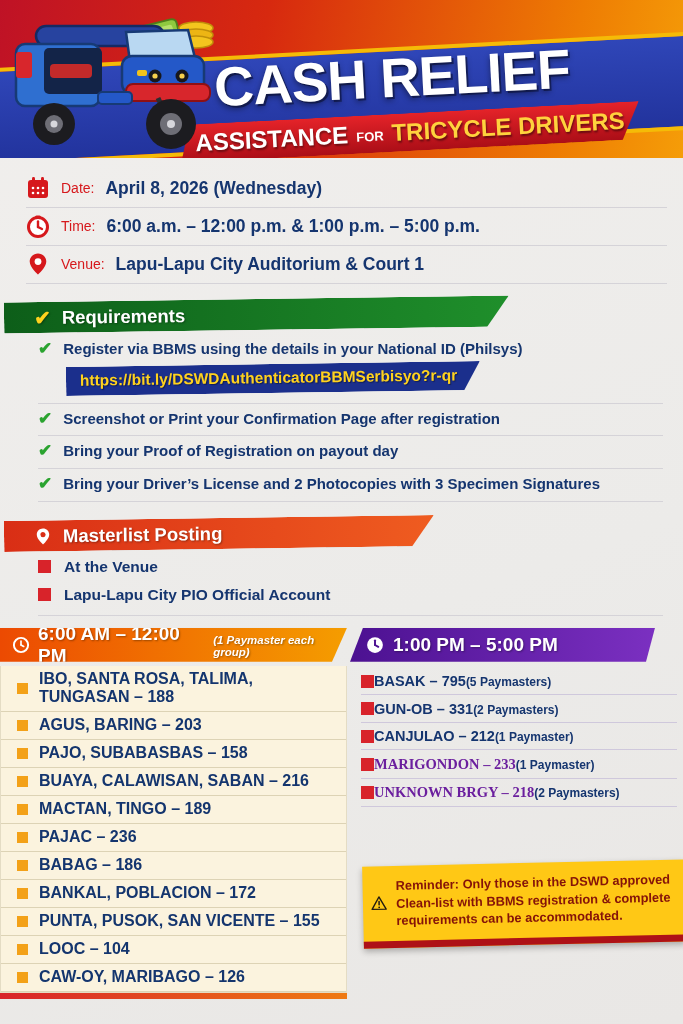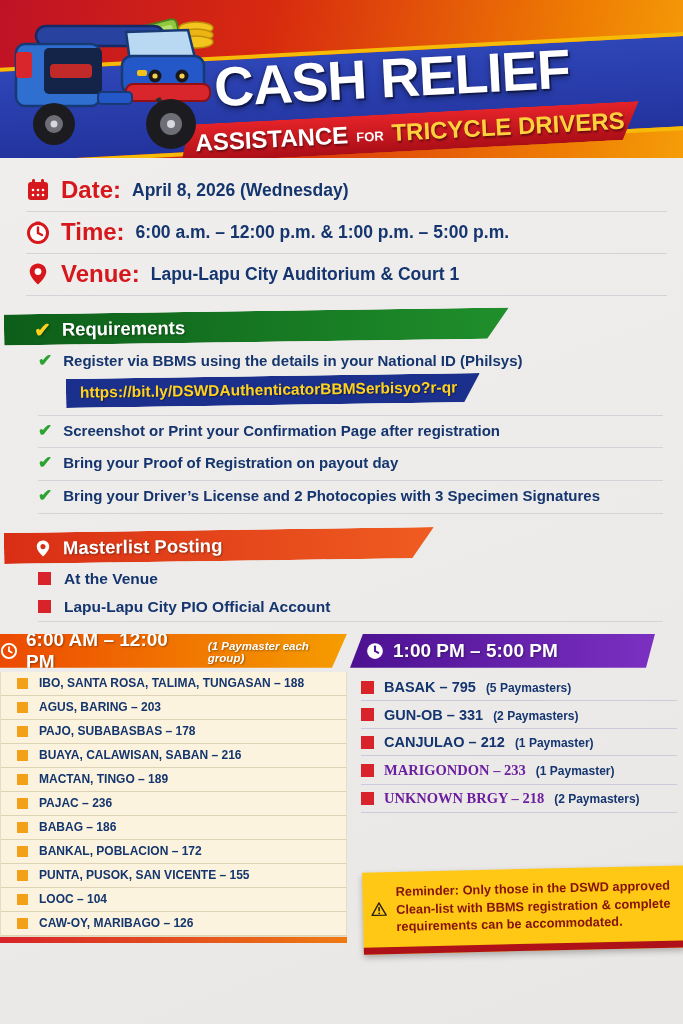--- a/index.html
+++ b/index.html
@@ -26,21 +26,21 @@
     transform:rotate(-3deg); display:flex; align-items:center; justify-content:center; gap:8px;
     box-shadow:0 3px 6px rgba(0,0,0,.3); }
   .subtitle-banner .w1 { color:#fff; font-size:24px; font-weight:bold; text-shadow:1px 2px 2px rgba(0,0,0,.4); }
   .subtitle-banner .w2 { color:#fff; font-size:13px; font-weight:bold; padding-top:4px; }
   .subtitle-banner .w3 { color:#ffd23d; font-size:24px; font-weight:bold; text-shadow:1px 2px 2px rgba(0,0,0,.45); }
   .header-art { position:absolute; left:6px; top:6px; z-index:5; }
 
   
   .info { padding:12px 16px 0 26px; }
   .info-row { display:flex; align-items:center; gap:11px; padding:6px 0 7px; border-bottom:1.5px solid #d5d3d8; }
-  .info-label { color:#d6181c; font-weight:bold; font-size:24px; }
+  .info-label { color:#d6181c; font-weight:normal; font-size:14px; }
   .info-value { color:#15356f; font-weight:bold; font-size:17.5px; }
 
   
   .section-banner { height:31px; display:flex; align-items:center; gap:11px; padding-left:30px;
     color:#fff; font-size:18.5px; font-weight:bold; text-shadow:1px 1px 2px rgba(0,0,0,.35);
     box-shadow:0 2px 4px rgba(0,0,0,.25); }
   .banner-green { width:505px; margin:15px 0 2px 4px; transform:rotate(-0.8deg);
     background:linear-gradient(90deg,#0d5e19 0%,#1f8f2b 100%);
     clip-path:polygon(0 0,100% 0,calc(100% - 22px) 100%,0 100%); }
   .banner-red { width:430px; margin:16px 0 4px 4px; transform:rotate(-0.8deg);
@@ -52,48 +52,48 @@
   .req-list { padding:2px 20px 0 38px; }
   .req-block { border-bottom:1.5px solid #d5d3d8; padding:6px 0 7px; }
   .req-row { display:flex; gap:11px; align-items:flex-start; color:#15356f; font-weight:bold; font-size:15px; }
   .check-green { color:#2aa32f; font-size:17px; line-height:1.1; font-weight:bold; }
   .link-pill { margin:5px 0 3px 28px; width:414px;
     background:#1b2f8c; color:#ffd21e; font-weight:bold; font-size:15.5px;
     padding:5px 14px 6px; clip-path:polygon(0 0,100% 0,calc(100% - 16px) 100%,0 100%);
     transform:rotate(-0.8deg); text-shadow:1px 1px 1px rgba(0,0,0,.4); }
 
   
-  .ml-list { margin:4px 20px 0 38px; border-bottom:1.5px solid #d5d3d8; }
+  .ml-list { margin:4px 20px 0 38px; padding-bottom:6px; border-bottom:1.5px solid #d5d3d8; }
   .ml-item { display:flex; gap:13px; align-items:center; padding:5px 0; color:#15356f; font-weight:bold; font-size:15.5px; }
   .sq-red { width:13px; height:13px; background:#d8232a; flex:0 0 auto; }
 
   
   .sched-heads { display:flex; margin-top:12px; }
   .sched-head { height:34px; display:flex; align-items:center; color:#fff; font-weight:bold;
     text-shadow:1px 1px 2px rgba(0,0,0,.35); box-shadow:0 2px 4px rgba(0,0,0,.25); }
-  .sh-left { width:347px; gap:8px; 
+  .sh-left { width:347px; gap:8px; padding-left:12px;
     background:linear-gradient(90deg,#ec4a02 0%,#f59d00 100%);
     clip-path:polygon(0 0,100% 0,calc(100% - 15px) 100%,0 100%); }
   .sh-left .t { font-size:19px; }
   .sh-left .n { font-size:11.5px; font-style:italic; padding-top:2px; }
   .sh-right { flex:1; margin-left:3px; margin-right:28px; gap:9px; padding-left:16px;
     background:linear-gradient(90deg,#4c1191 0%,#7b30c1 100%);
     clip-path:polygon(13px 0,100% 0,calc(100% - 9px) 100%,0 100%); }
   .sh-right .t { font-size:19px; }
 
   .columns { display:flex; align-items:flex-start; margin-top:4px; }
   .col-left { width:347px; }
   .left-list { background:#fbf3de; border:1px solid #e4dcc4; border-top:none; }
   .l-item { display:flex; gap:11px; align-items:center; padding:4.5px 6px 4.5px 16px;
-    border-bottom:1.2px solid #ddd3b5; color:#14356e; font-weight:bold; font-size:12px; }
+    border-bottom:1.2px solid #ddd3b5; color:#14356e; font-weight:bold; font-size:16px; }
   .sq-orange { width:11px; height:11px; background:#f3a118; flex:0 0 auto; }
   .left-strip { height:6px; background:linear-gradient(90deg,#d8232a 0%,#ef7a12 100%); }
 
   .col-right { flex:1; padding:2px 6px 0 14px; }
-  .r-item { display:flex; gap:10px; align-items:baseline; padding:5.5px 0 5px;
+  .r-item { display:flex; align-items:baseline; padding:5.5px 0 5px;
     border-bottom:1.2px solid #cfc8dc; font-weight:bold; }
   .r-item .sq-red { align-self:center; }
   .r-name { font-size:14.5px; color:#15356f; }
   .r-note { font-size:12px; color:#15356f; }
   .c-purple .r-name { color:#6b1f9e;font-family:Liberation Serif, serif; }
   .c-navy .r-name { color:#15356f; }
 
   
   .reminder { margin:56px -8px 0 2px; background:#ffc815; padding:11px 14px 11px 8px;
     border-bottom:7px solid #ae1117; display:flex; gap:9px; align-items:center;
@@ -281,21 +281,21 @@
             <span>IBO, SANTA ROSA, TALIMA, TUNGASAN – 188</span>
           </div>
 
           <div class="l-item">
             <span class="sq-orange"></span>
             <span>AGUS, BARING – 203</span>
           </div>
 
           <div class="l-item">
             <span class="sq-orange"></span>
-            <span>PAJO, SUBABASBAS – 178</span>
+            <span>PAJO, SUBABASBAS – 158</span>
           </div>
 
           <div class="l-item">
             <span class="sq-orange"></span>
             <span>BUAYA, CALAWISAN, SABAN – 216</span>
           </div>
 
           <div class="l-item">
             <span class="sq-orange"></span>
             <span>MACTAN, TINGO – 189</span>

